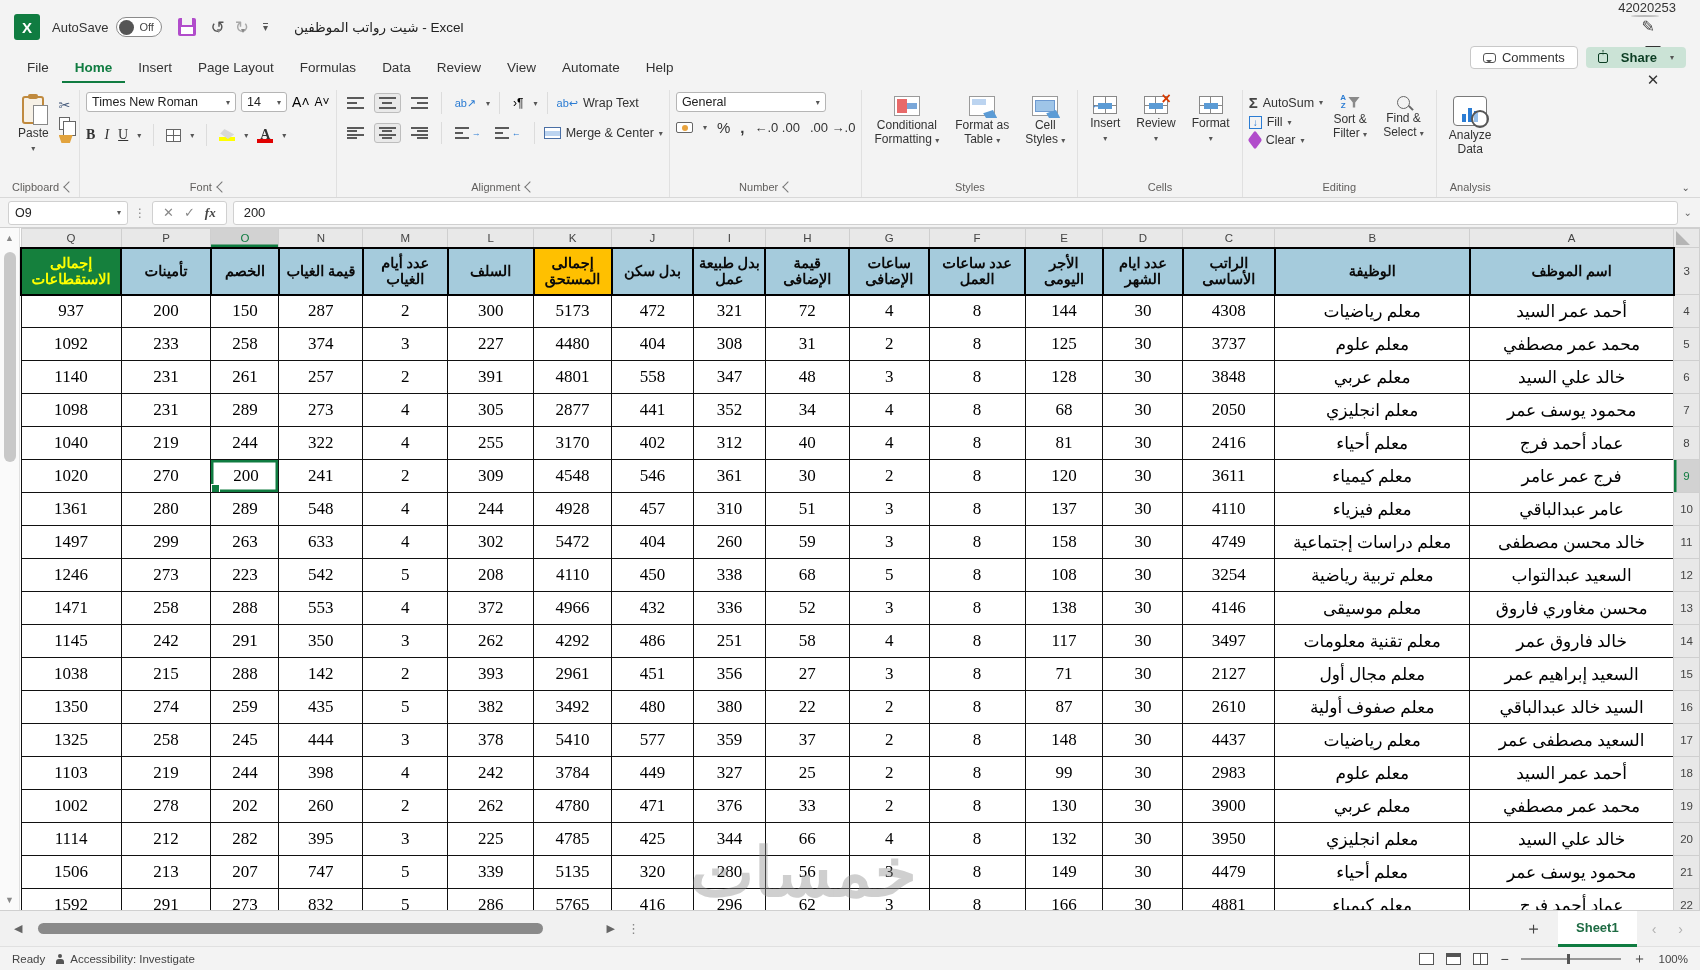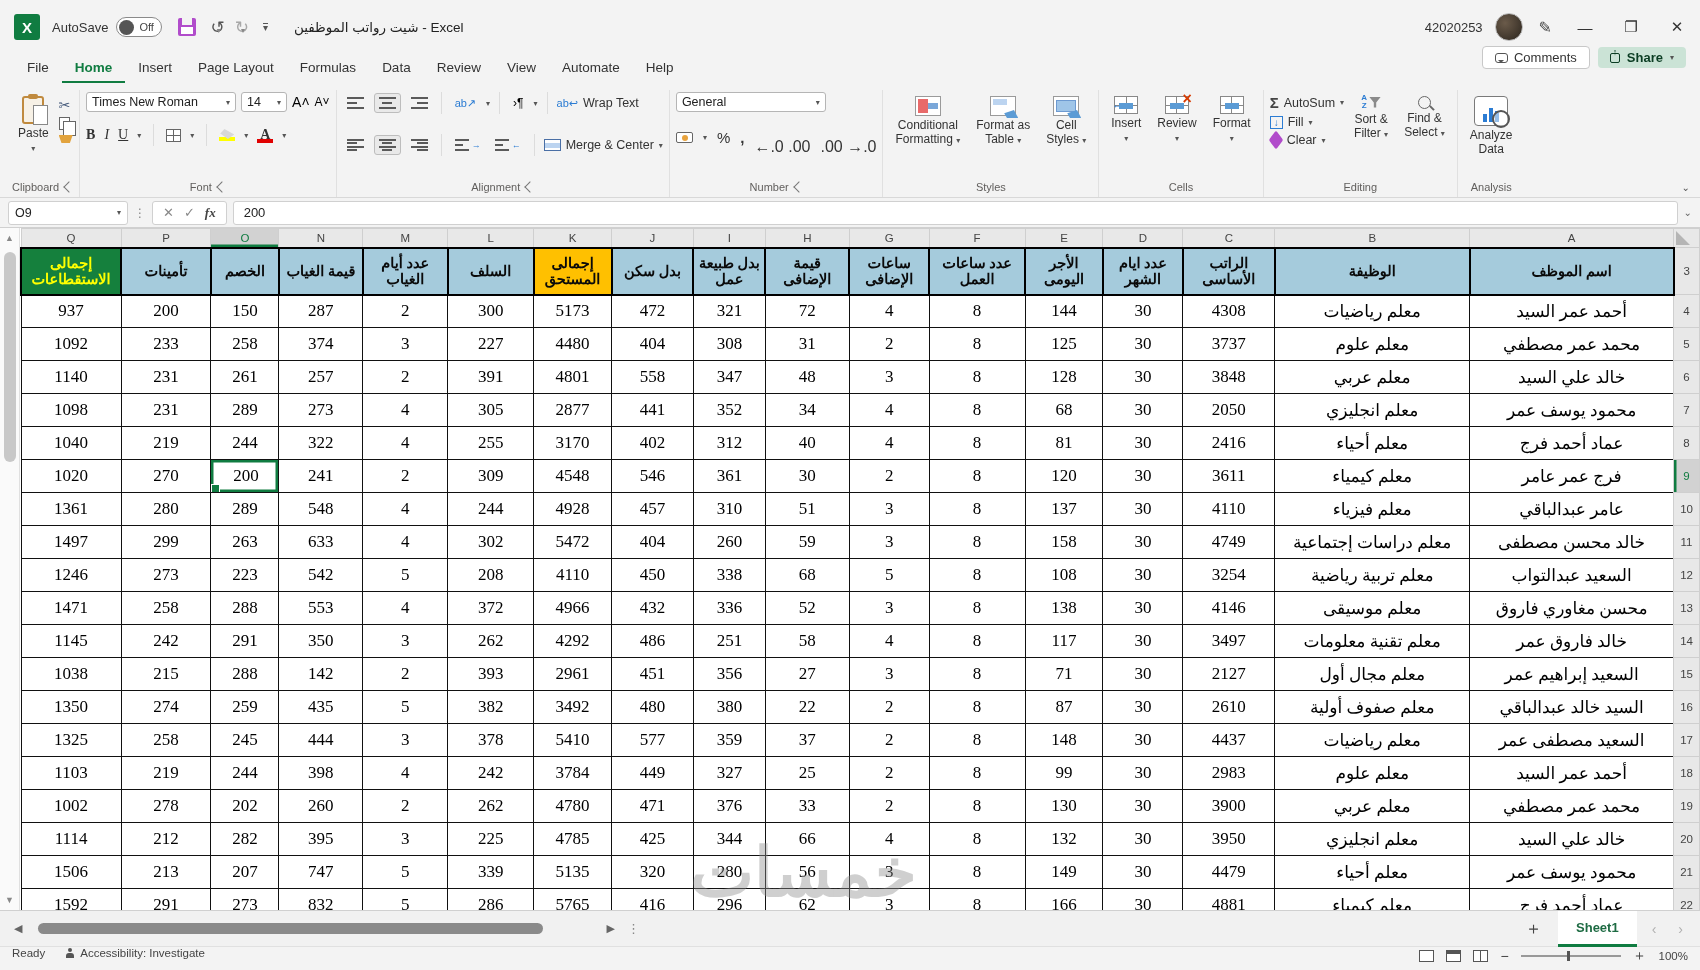--- a/index.html
+++ b/index.html
@@ -18,35 +18,35 @@
   .saveico:before { content:""; position:absolute; left:4px; top:0; width:10px; height:7px; background:#f3f3f3; }
   .saveico:after { content:""; position:absolute; left:3px; bottom:2px; width:12px; height:7px; background:#fff; }
   .undoredo { font-size:17px; color:#555; }
   .undoredo.dis { color:#a8a8a8; }
   .tinycaret { font-size:8px; color:#888; margin-left:-8px; }
   .qatmore { font-size:10px; color:#555; border-top:1.5px solid #555; line-height:8px; margin-left:4px; }
   .doctitle { font-size:13.5px; color:#222; margin-left:26px; direction:ltr; }
   .searchbox { position:absolute; left:585px; top:11px; width:420px; height:32px; background:#fff; border:1px solid #e1e1e1; border-radius:4px; display:flex; align-items:center; justify-content:center; gap:8px; font-size:13px; color:#555; box-shadow:0 1px 2px rgba(0,0,0,.06); }
   .mag { width:11px; height:11px; border:1.6px solid #777; border-radius:50%; position:relative; flex:0 0 auto; }
   .mag:after { content:""; position:absolute; width:5px; height:1.6px; background:#777; transform:rotate(45deg); right:-4px; bottom:-1px; }
-  .tb-right { position:absolute; right:0; top:0; height:54px; display:flex; align-items:center; }
+  .tb-right { position:absolute; right:12px; top:0; height:54px; display:flex; align-items:center;flex-direction:column; }
   .userid { font-size:13px; color:#333; margin-right:12px; }
   .avatar { width:28px; height:28px; border-radius:50%; background:radial-gradient(circle at 35% 35%, #6b5b4a, #2a241d); margin-right:16px; border:1px solid #bbb; }
   .inkpen { font-size:16px; color:#444; margin-right:10px; }
   .wbtn { width:46px; height:54px; display:flex; align-items:center; justify-content:center; font-size:15px; color:#333; }
 
   
   .tabsrow { height:32px; display:flex; align-items:flex-start; padding-left:14px; position:relative; flex:0 0 auto; }
   .rtab { font-size:13.5px; color:#333; padding:6px 13px; cursor:default; }
   .rtab.active { font-weight:bold; color:#107C41; border-bottom:2.5px solid #107C41; }
   .tabs-right { position:absolute; right:14px; bottom:17px; display:flex; gap:8px; align-items:center; }
   .commentsbtn { display:flex; align-items:center; gap:6px; border:1px solid #c8c8c8; background:#fff; border-radius:4px; padding:3px 12px; font-size:13px; color:#333; }
   .bubble { width:13px; height:10px; border:1.4px solid #555; border-radius:3px; position:relative; }
   .bubble:after { content:""; position:absolute; left:2px; bottom:-4px; border:3px solid transparent; border-top-color:#555; }
-  .sharebtn { display:flex; align-items:center; gap:7px; background:#CBE3D6; border-radius:4px; padding:3px 12px; font-size:13px; color:#0b3d23; font-weight:bold; }
+  .sharebtn { display:flex; align-items:center; gap:13px; background:#CBE3D6; border-radius:4px; padding:3px 12px; font-size:13px; color:#0b3d23; font-weight:bold; }
   .sharearrow { width:10px; height:10px; border:1.5px solid #0b3d23; border-radius:2px; position:relative; }
   .sharearrow:after { content:"↑"; position:absolute; top:-7px; left:2px; font-size:9px; }
 
   
   .ribbon { height:112px; background:#f3f3f3; border-bottom:1px solid #d8d8d8; display:flex; padding:4px 4px 0 6px; flex:0 0 auto; position:relative; }
   .rgroup { display:flex; flex-direction:column; border-right:1px solid #e0e0e0; padding:2px 6px 0 6px; }
   .rgroup-body { flex:1; display:flex; align-items:flex-start; gap:4px; }
   .rgroup-label { height:20px; font-size:11px; color:#605e5c; text-align:center; display:flex; align-items:center; justify-content:center; gap:6px; }
   .launcher { width:8px; height:8px; border-left:1.3px solid #777; border-bottom:1.3px solid #777; transform:rotate(45deg); }
   .bigbtn { display:flex; flex-direction:column; align-items:center; justify-content:flex-start; gap:3px; font-size:12px; color:#333; padding:4px 6px; line-height:1.15; text-align:center; }
@@ -68,30 +68,30 @@
   .unders { text-decoration:underline; font-family:"Liberation Serif",serif; }
   .gridico { width:15px; height:13px; border:1.2px solid #666; background:linear-gradient(#666,#666) center/100% 1px no-repeat, linear-gradient(90deg,#666,#666) center/1px 100% no-repeat, #fff; }
   .fillico { width:14px; height:10px; background:#d8d8d8; clip-path:polygon(30% 0,100% 55%,55% 100%,0 45%); }
   .colorbar { display:inline-block; width:16px; height:4px; margin-top:-2px; }
   .alnico { width:17px; height:12px; display:flex; flex-direction:column; justify-content:space-between; }
   .alnico i { height:1.6px; background:#5a5a5a; display:block; }
   .aln-c { align-items:center; } .aln-l { align-items:flex-start; } .aln-r { align-items:flex-end; }
   .alnico i:nth-child(odd) { width:100%; } .alnico i:nth-child(even) { width:62%; }
   .albtn { padding:3px 4px; display:flex; align-items:center; gap:3px; }
   .albtn.boxed, .alnbox { border:1px solid #bdbdbd; border-radius:3px; background:#e9e9e9; }
-  .alignrows { display:flex; flex-direction:column; gap:20px; }
+  .alignrows { display:flex; flex-direction:column; gap:8px; }
   .alignrow { display:flex; align-items:center; gap:6px; }
   .vsep { width:1px; height:22px; background:#dcdcdc; margin:0 3px; }
   .wraplbl { display:flex; align-items:center; gap:5px; font-size:12.5px; color:#333; }
   .mergeico { width:17px; height:12px; border:1.2px solid #4a6fa5; background:linear-gradient(#bcd4f0,#bcd4f0) center/100% 5px no-repeat,#fff; }
   .numcol { display:flex; flex-direction:column; gap:7px; }
   .numrow { display:flex; align-items:center; gap:10px; font-size:13px; color:#333; }
   .moneyico { width:17px; height:11px; border:1.2px solid #666; border-radius:2px; position:relative; background:#fff; }
   .moneyico:after { content:""; position:absolute; left:5px; top:2px; width:6px; height:6px; border-radius:50%; background:#e8a33d; }
-  .decsm { font-size:16px; color:#333; letter-spacing:0;margin-top:19px; }
+  .decsm { font-size:13px; color:#333; letter-spacing:0; }
   .styico { width:26px; height:20px; border:1.2px solid #9a9a9a; background:#fff; position:relative; }
   .styico.cf:before { content:""; position:absolute; inset:2px 12px 2px 2px; background:#e86a6a; }
   .styico.cf:after { content:""; position:absolute; inset:6px 2px 6px 12px; background:#7aa7d9; }
   .styico.ft:after, .styico.cs:after { content:""; position:absolute; right:-3px; bottom:-3px; width:14px; height:8px; background:#5b9bd5; clip-path:polygon(0 40%,70% 0,100% 100%,20% 100%); }
   .styico.ft:before { content:""; position:absolute; left:2px; top:2px; right:8px; height:6px; background:#bcd4f0; }
   .styico.cs:before { content:""; position:absolute; left:2px; top:3px; width:18px; height:10px; background:#9fc5e8; border:1px solid #6d9ad1; }
   .cellico { width:24px; height:18px; border:1.2px solid #888; background:linear-gradient(#888,#888) center/100% 1px no-repeat,linear-gradient(90deg,#888,#888) center/1px 100% no-repeat,#fff; position:relative; }
   .cellico .mid { position:absolute; left:4px; top:6px; right:4px; height:6px; background:#5b9bd5; }
   .cellico.del:after { content:"×"; position:absolute; right:-4px; top:-7px; color:#d83b01; font-size:16px; font-weight:bold; }
   .cellico.ins:before { content:"←"; position:absolute; left:-3px; top:1px; color:#2b7cd3; font-size:11px; font-weight:bold; }
@@ -143,21 +143,21 @@
   .hsa { color:#666; font-size:11px; padding:0 4px; }
   .htrack { width:560px; height:14px; background:#f1f1f1; border-radius:7px; display:flex; align-items:center; }
   .hthumb { width:505px; height:11px; background:#8a8a8a; border-radius:6px; margin-left:4px; }
   .hdots { color:#888; font-size:13px; }
   .sb-spacer { flex:1; }
   .addsheet { font-size:17px; color:#444; padding:0 8px; }
   .sheettab { background:#fff; height:36px; display:flex; align-items:center; padding:0 18px; font-size:13px; color:#1e6b43; font-weight:bold; border-bottom:3px solid #107C41; }
   .tabnav { color:#b0b0b0; font-size:14px; padding:0 7px; }
 
   
-  .statusbar { height:24px; background:#f3f3f3; border-top:1px solid #e0e0e0; display:flex; align-items:flex-start; font-size:11.5px; color:#444; padding:0 12px; gap:20px; flex:0 0 auto; }
+  .statusbar { height:24px; background:#f3f3f3; border-top:1px solid #e0e0e0; display:flex; align-items:center; font-size:11.5px; color:#444; padding:0 12px; gap:10px; flex:0 0 auto; }
   .accy { display:flex; align-items:center; gap:5px; }
   .person { width:10px; height:10px; position:relative; }
   .person:before { content:""; position:absolute; top:0; left:3px; width:4px; height:4px; border-radius:50%; background:#555; }
   .person:after { content:""; position:absolute; bottom:0; left:1px; width:8px; height:5px; border-radius:3px 3px 0 0; background:#555; }
   .sb-right { margin-left:auto; display:flex; align-items:center; gap:12px; }
   .viewico { width:15px; height:12px; border:1.2px solid #555; background:#fff; }
   .viewico.v2 { background:linear-gradient(#555,#555) top/100% 3px no-repeat,#fff; }
   .viewico.v3 { background:linear-gradient(90deg,#555,#555) center/1px 100% no-repeat,#fff; }
   .zoomtrack { width:100px; height:2px; background:#999; position:relative; }
   .zoomknob { position:absolute; left:46px; top:-4px; width:3px; height:10px; background:#555; }

